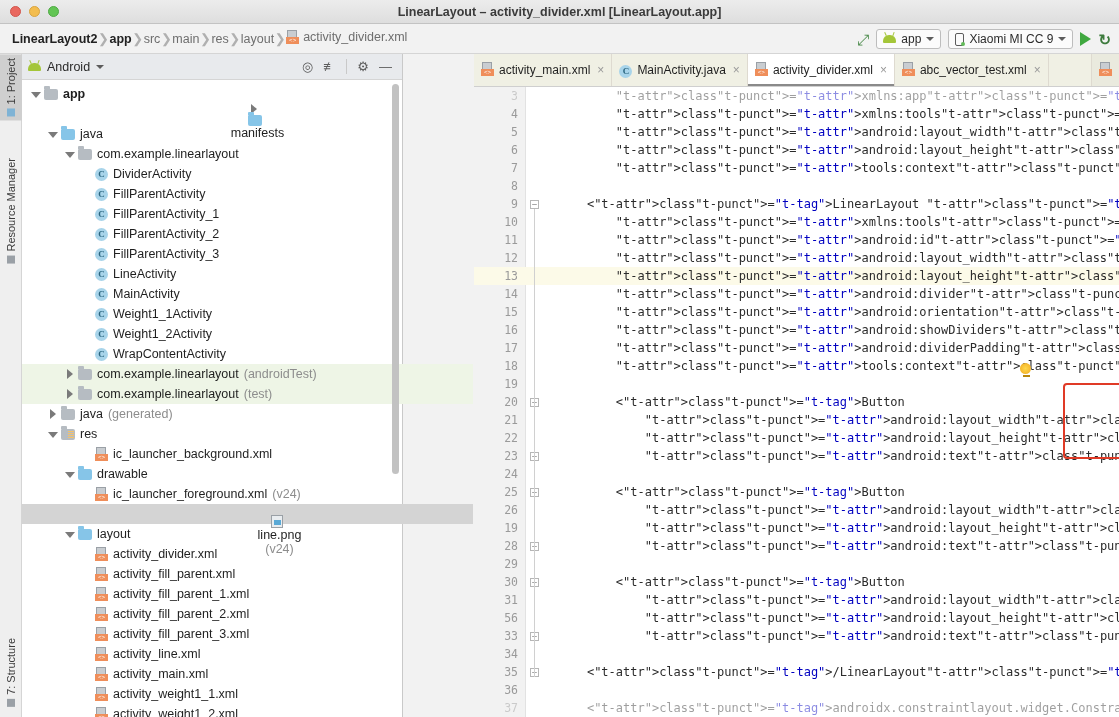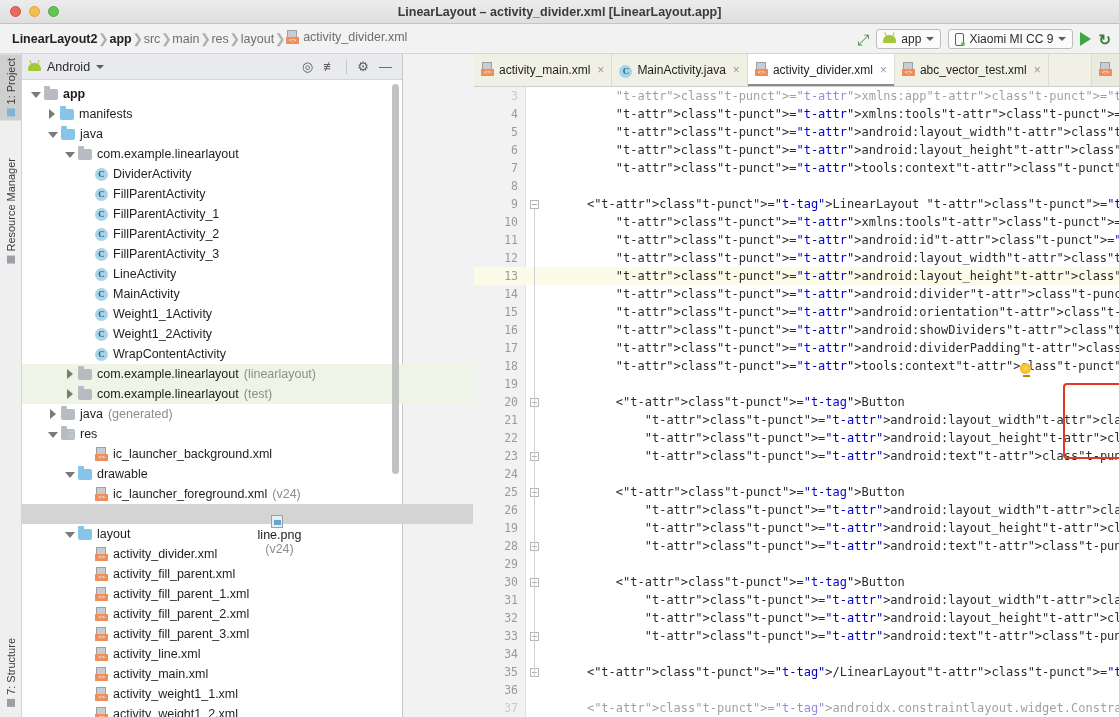--- a/index.html
+++ b/index.html
@@ -342,21 +342,21 @@
     </div>
   </div>
   <div id="tree">
       <div class="row" style="padding-left: 8px;">
         <span class="arrow down"></span>
         <span class="ic">
           <span class="ico-folder grey"></span>
         </span>
         <span class="lbl bold">app</span>
       </div>
-      <div class="row" style="padding-left: 24px;">
+      <div class="row" style="padding-left: 15px; flex-direction: column;">
         <span class="arrow right"></span>
         <span class="ic">
           <span class="ico-folder"></span>
         </span>
         <span class="lbl">manifests</span>
       </div>
       <div class="row" style="padding-left: 25px;">
         <span class="arrow down"></span>
         <span class="ic">
           <span class="ico-folder"></span>
@@ -439,21 +439,21 @@
           <span class="ico-class">C</span>
         </span>
         <span class="lbl">WrapContentActivity</span>
       </div>
       <div class="row testpkg" style="padding-left: 42px;">
         <span class="arrow right"></span>
         <span class="ic">
           <span class="ico-folder grey"></span>
         </span>
         <span class="lbl">com.example.linearlayout</span>
-        <span class="dim">(linearlayout)</span>
+        <span class="dim">(androidTest)</span>
       </div>
       <div class="row testpkg" style="padding-left: 42px;">
         <span class="arrow right"></span>
         <span class="ic">
           <span class="ico-folder grey"></span>
         </span>
         <span class="lbl">com.example.linearlayout</span>
         <span class="dim">(test)</span>
       </div>
       <div class="row" style="padding-left: 25px;">
@@ -660,21 +660,21 @@
         <div class="cline" style="top: 342px; position: absolute; left: 0px; width: 645px;"><span class="ln">22</span><span class="ctext">            <span <span="" class="&lt;span">"t-attr"</span>&gt;class<span class="&lt;span">"t-punct"</span>&gt;=<span class="t-attr2">"t-attr"</span>&gt;android:layout_height<span <span="" class="&lt;span">"t-attr"</span>&gt;class&gt;=&gt;=</span></div>
         <div class="cline" style="top: 360px; position: absolute; left: 0px; width: 645px;"><span class="ln">23</span><span class="ctext">            <span <span="" class="&lt;span">"t-attr"</span>&gt;class<span class="&lt;span">"t-punct"</span>&gt;=<span class="t-attr2">"t-attr"</span>&gt;android:text<span <span="" class="&lt;span">"t-attr"</span>&gt;class<span class="&lt;span">"t-punct"</span>&gt;=&gt;= &gt;class&gt;=&gt;/&gt;</span></div>
         <div class="cline" style="top: 378px; position: absolute; left: 0px; width: 645px;"><span class="ln">24</span><span class="ctext"></span></div>
         <div class="cline" style="top: 396px; position: absolute; left: 0px; width: 645px;"><span class="ln">25</span><span class="ctext">        &lt;<span <span="" class="&lt;span">"t-attr"</span>&gt;class<span class="&lt;span">"t-punct"</span>&gt;=<span class="t-attr2">"t-tag"</span>&gt;Button</span></div>
         <div class="cline" style="top: 414px; position: absolute; left: 0px; width: 645px;"><span class="ln">26</span><span class="ctext">            <span <span="" class="&lt;span">"t-attr"</span>&gt;class<span class="&lt;span">"t-punct"</span>&gt;=<span class="t-attr2">"t-attr"</span>&gt;android:layout_width<span <span="" class="&lt;span">"t-attr"</span>&gt;class&gt;=&gt;=</span></div>
         <div class="cline" style="top: 432px; position: absolute; left: 0px; width: 645px;"><span class="ln">19</span><span class="ctext">            <span <span="" class="&lt;span">"t-attr"</span>&gt;class<span class="&lt;span">"t-punct"</span>&gt;=<span class="t-attr2">"t-attr"</span>&gt;android:layout_height<span <span="" class="&lt;span">"t-attr"</span>&gt;class&gt;=&gt;=</span></div>
         <div class="cline" style="top: 450px; position: absolute; left: 0px; width: 645px;"><span class="ln">28</span><span class="ctext">            <span <span="" class="&lt;span">"t-attr"</span>&gt;class<span class="&lt;span">"t-punct"</span>&gt;=<span class="t-attr2">"t-attr"</span>&gt;android:text<span <span="" class="&lt;span">"t-attr"</span>&gt;class<span class="&lt;span">"t-punct"</span>&gt;=&gt;= &gt;class&gt;=&gt;/&gt;</span></div>
         <div class="cline" style="top: 468px; position: absolute; left: 0px; width: 645px;"><span class="ln">29</span><span class="ctext"></span></div>
         <div class="cline" style="top: 486px; position: absolute; left: 0px; width: 723px;"><span class="ln">30</span><span class="ctext">        &lt;<span <span="" class="&lt;span">"t-attr"</span>&gt;class<span class="&lt;span">"t-punct"</span>&gt;=<span class="t-attr2">"t-tag"</span>&gt;Button</span></div>
         <div class="cline" style="top: 504px; position: absolute; left: 0px; width: 645px;"><span class="ln">31</span><span class="ctext">            <span <span="" class="&lt;span">"t-attr"</span>&gt;class<span class="&lt;span">"t-punct"</span>&gt;=<span class="t-attr2">"t-attr"</span>&gt;android:layout_width<span <span="" class="&lt;span">"t-attr"</span>&gt;class&gt;=&gt;=</span></div>
-        <div class="cline" style="top: 522px; position: absolute; left: 0px; width: 645px;"><span class="ln">32</span><span class="ctext">            <span <span="" class="&lt;span">"t-attr"</span>&gt;class<span class="&lt;span">"t-punct"</span>&gt;=<span class="t-attr2">"t-attr"</span>&gt;android:layout_height<span <span="" class="&lt;span">"t-attr"</span>&gt;class&gt;=&gt;=</span></div>
+        <div class="cline" style="top: 522px; position: absolute; left: 0px; width: 645px;"><span class="ln">56</span><span class="ctext">            <span <span="" class="&lt;span">"t-attr"</span>&gt;class<span class="&lt;span">"t-punct"</span>&gt;=<span class="t-attr2">"t-attr"</span>&gt;android:layout_height<span <span="" class="&lt;span">"t-attr"</span>&gt;class&gt;=&gt;=</span></div>
         <div class="cline" style="top: 540px; position: absolute; left: 0px; width: 645px;"><span class="ln">33</span><span class="ctext">            <span <span="" class="&lt;span">"t-attr"</span>&gt;class<span class="&lt;span">"t-punct"</span>&gt;=<span class="t-attr2">"t-attr"</span>&gt;android:text<span <span="" class="&lt;span">"t-attr"</span>&gt;class<span class="&lt;span">"t-punct"</span>&gt;=&gt;= &gt;class&gt;=&gt;/&gt;</span></div>
         <div class="cline" style="top: 558px; position: absolute; left: 0px; width: 645px;"><span class="ln">34</span><span class="ctext"></span></div>
         <div class="cline" style="top: 576px; position: absolute; left: 0px; width: 645px;"><span class="ln">35</span><span class="ctext">    &lt;<span <span="" class="&lt;span">"t-attr"</span>&gt;class<span class="&lt;span">"t-punct"</span>&gt;=<span class="t-attr2">"t-tag"</span>&gt;/LinearLayout<span <span="" class="&lt;span">"t-attr"</span>&gt;class<span class="&lt;span">"t-punct"</span>&gt;=<span class="t-attr2">"t-punct"</span>&gt;&gt;</span></div>
         <div class="cline" style="top: 594px; position: absolute; left: 0px; width: 645px;"><span class="ln">36</span><span class="ctext"></span></div>
         <div class="cline cut" style="top: 612px; position: absolute; left: 0px; width: 645px;"><span class="ln">37</span><span class="ctext">    &lt;<span <span="" class="&lt;span">"t-attr"</span>&gt;class<span class="&lt;span">"t-punct"</span>&gt;=<span class="t-attr2">"t-tag"</span>&gt;androidx.constraintlayout.widget.ConstraintLayout</span></div>
       </div>
     <div id="bulb">
       <div class="b"></div>
         <div class="s"></div>
     </div>

